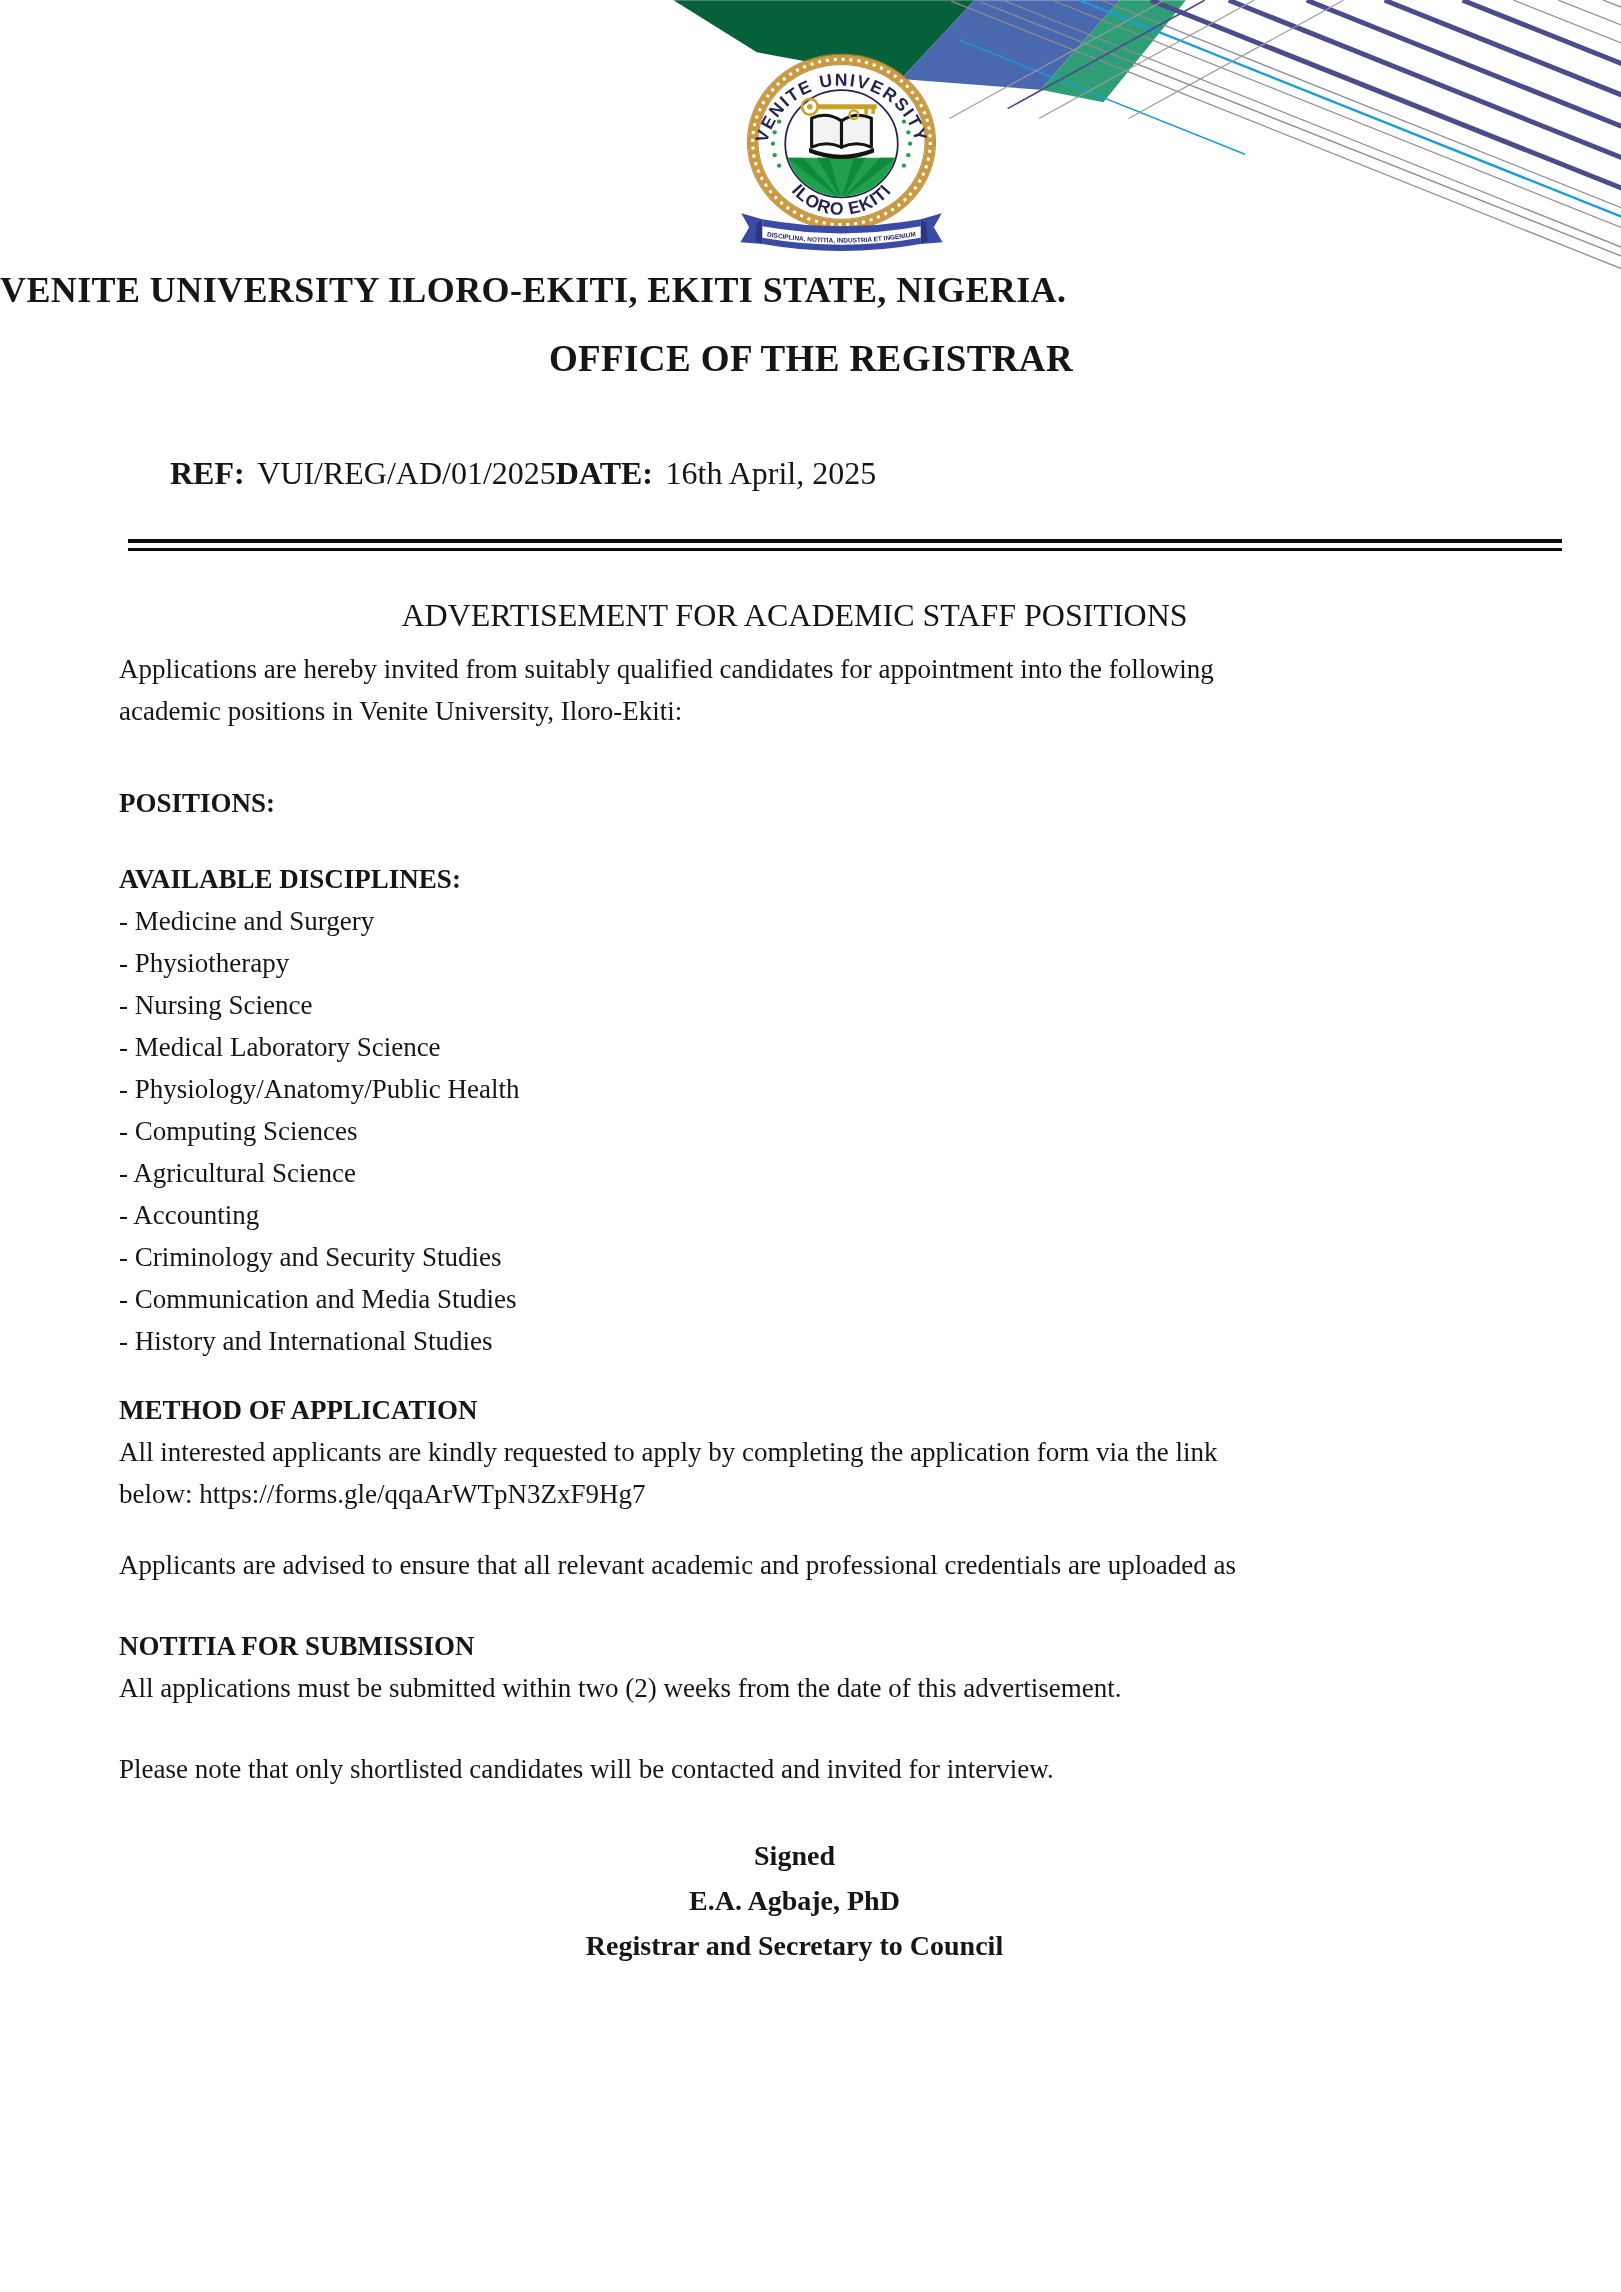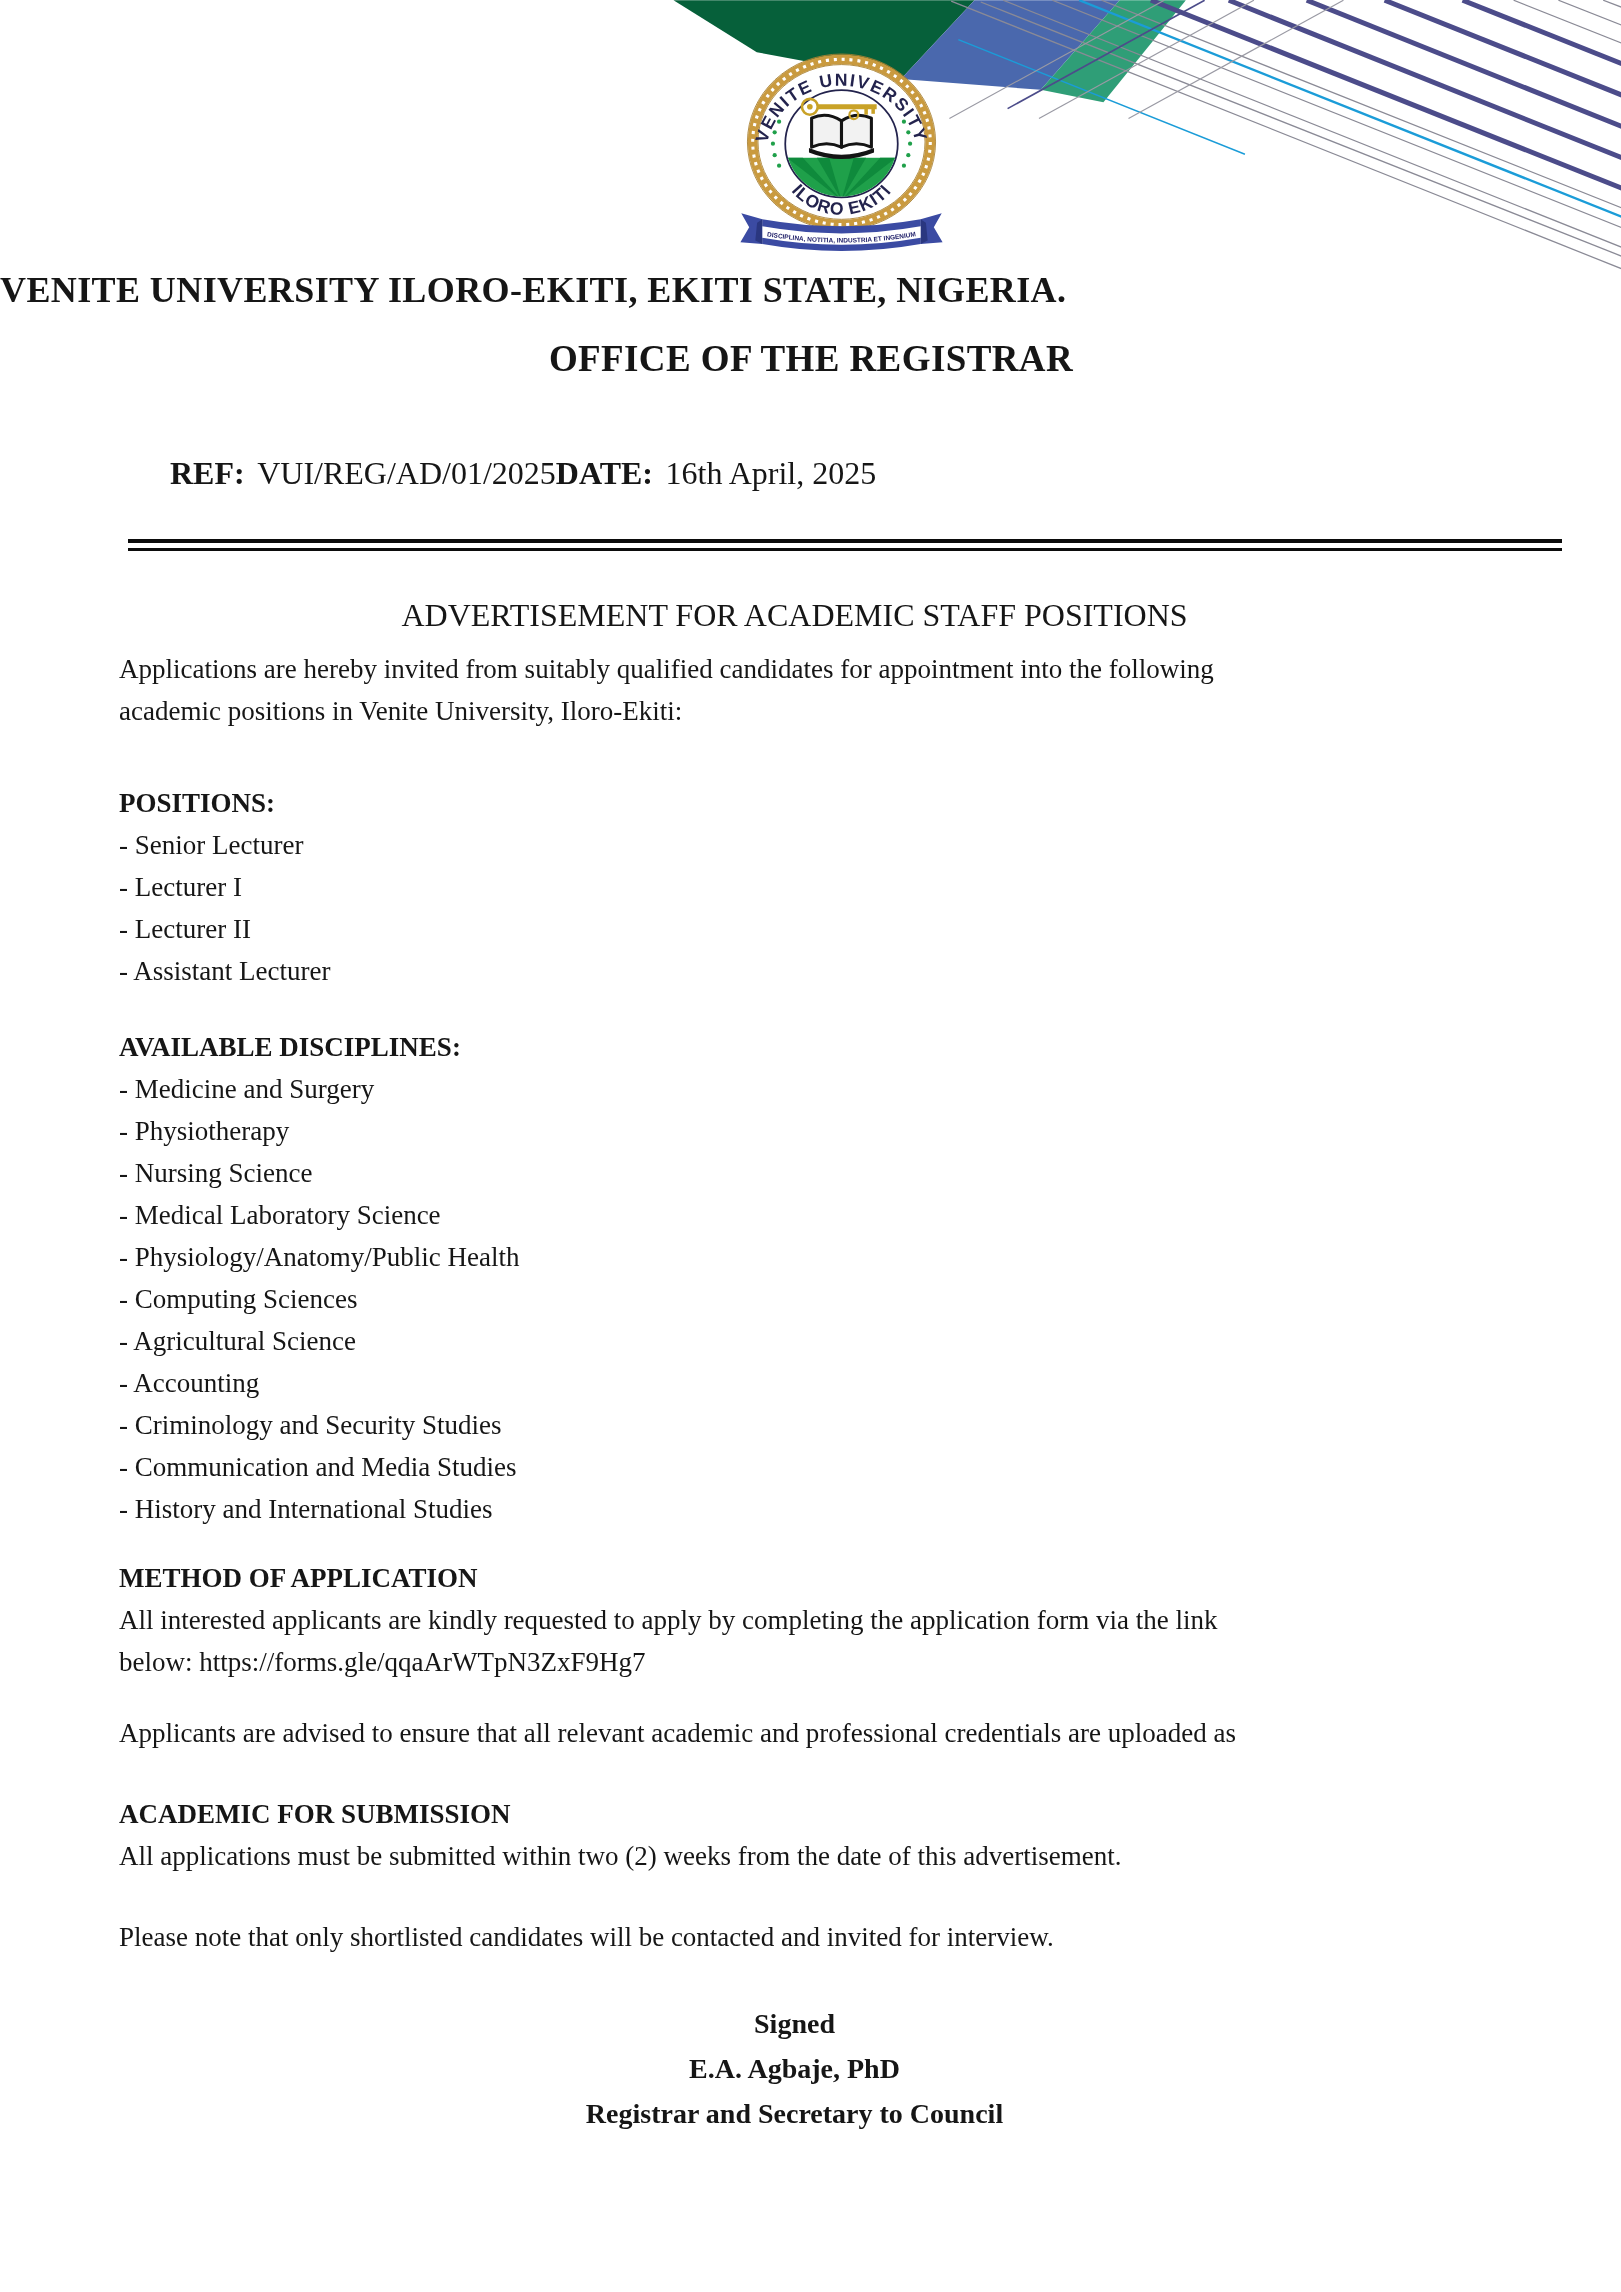--- a/index.html
+++ b/index.html
@@ -174,27 +174,20 @@
     <div class="content">
       <div class="headline">ADVERTISEMENT FOR ACADEMIC STAFF POSITIONS</div>
 
       <div class="para mt-intro">
 
       <div>Applications are hereby invited from suitably qualified candidates for appointment into the following</div>
           <div>academic positions in Venite University, Iloro-Ekiti:</div>
         </div>
 
       <div class="sec-head mt-positions">POSITIONS:</div>
-      <div class="para">
-
-      <div>- Senior Lecturer</div>
-          <div>- Lecturer I</div>
-          <div>- Lecturer II</div>
-          <div>- Assistant Lecturer</div>
-        </div>
 
       <div class="sec-head mt-disciplines">AVAILABLE DISCIPLINES:</div>
       <div class="para">
 
       <div>- Medicine and Surgery</div>
           <div>- Physiotherapy</div>
           <div>- Nursing Science</div>
           <div>- Medical Laboratory Science</div>
           <div>- Physiology/Anatomy/Public Health</div>
           <div>- Computing Sciences</div>
@@ -210,21 +203,21 @@
 
       <div>All interested applicants are kindly requested to apply by completing the application form via the link</div>
           <div>below: https://forms.gle/qqaArWTpN3ZxF9Hg7</div>
         </div>
 
       <div class="para mt-credentials">
 
       <div>Applicants are advised to ensure that all relevant academic and professional credentials are uploaded as</div>
         </div>
 
-      <div class="sec-head mt-deadline">ACADEMIC FOR SUBMISSION</div>
+      <div class="sec-head mt-deadline">NOTITIA FOR SUBMISSION</div>
       <div class="para">All applications must be submitted within two (2) weeks from the date of this advertisement.</div>
 
       <div class="para mt-shortlist">Please note that only shortlisted candidates will be contacted and invited for interview.</div>
 
       <div class="sig">
         <div>Signed</div>
         <div>E.A. Agbaje, PhD</div>
         <div>Registrar and Secretary to Council</div>
       </div>
     </div>

